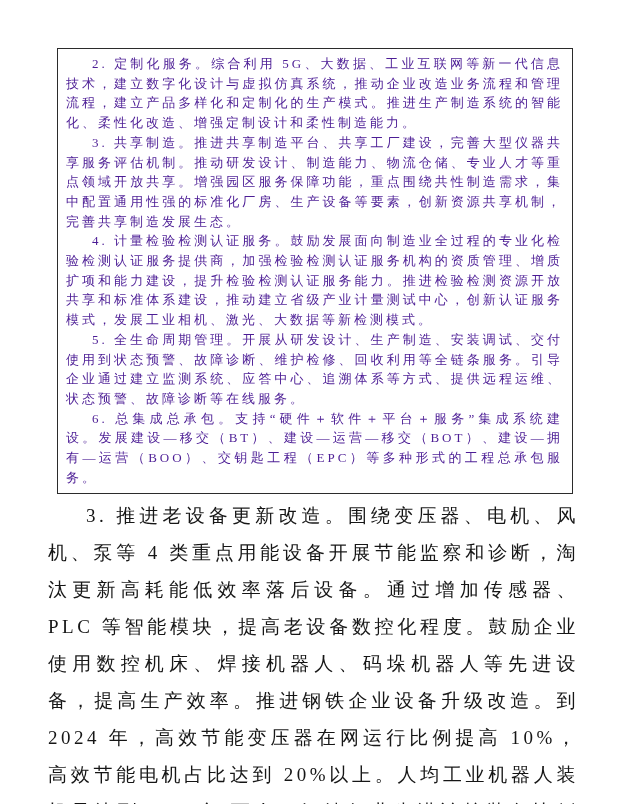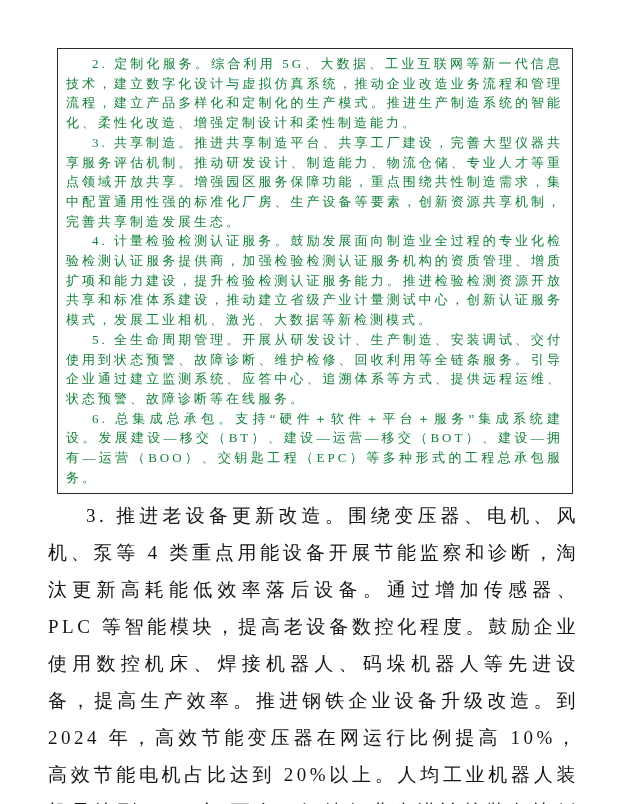--- a/index.html
+++ b/index.html
@@ -26,21 +26,21 @@
     padding: 5px 9px 6px 8px;
     background: #ffffff;
   }
   .notice-box p {
     margin: 0;
     font-size: 13px;
     line-height: 19.7px;
     letter-spacing: 3px;
     text-align: justify;
     text-indent: 2em;
-    color: #15803d;
+    color: #4c1d95;
   }
   .body-text {
     box-sizing: border-box;
     margin-left: 48px;
     margin-top: 3px;
     width: 531px;
   }
   .body-text p {
     margin: 0;
     font-size: 19px;

